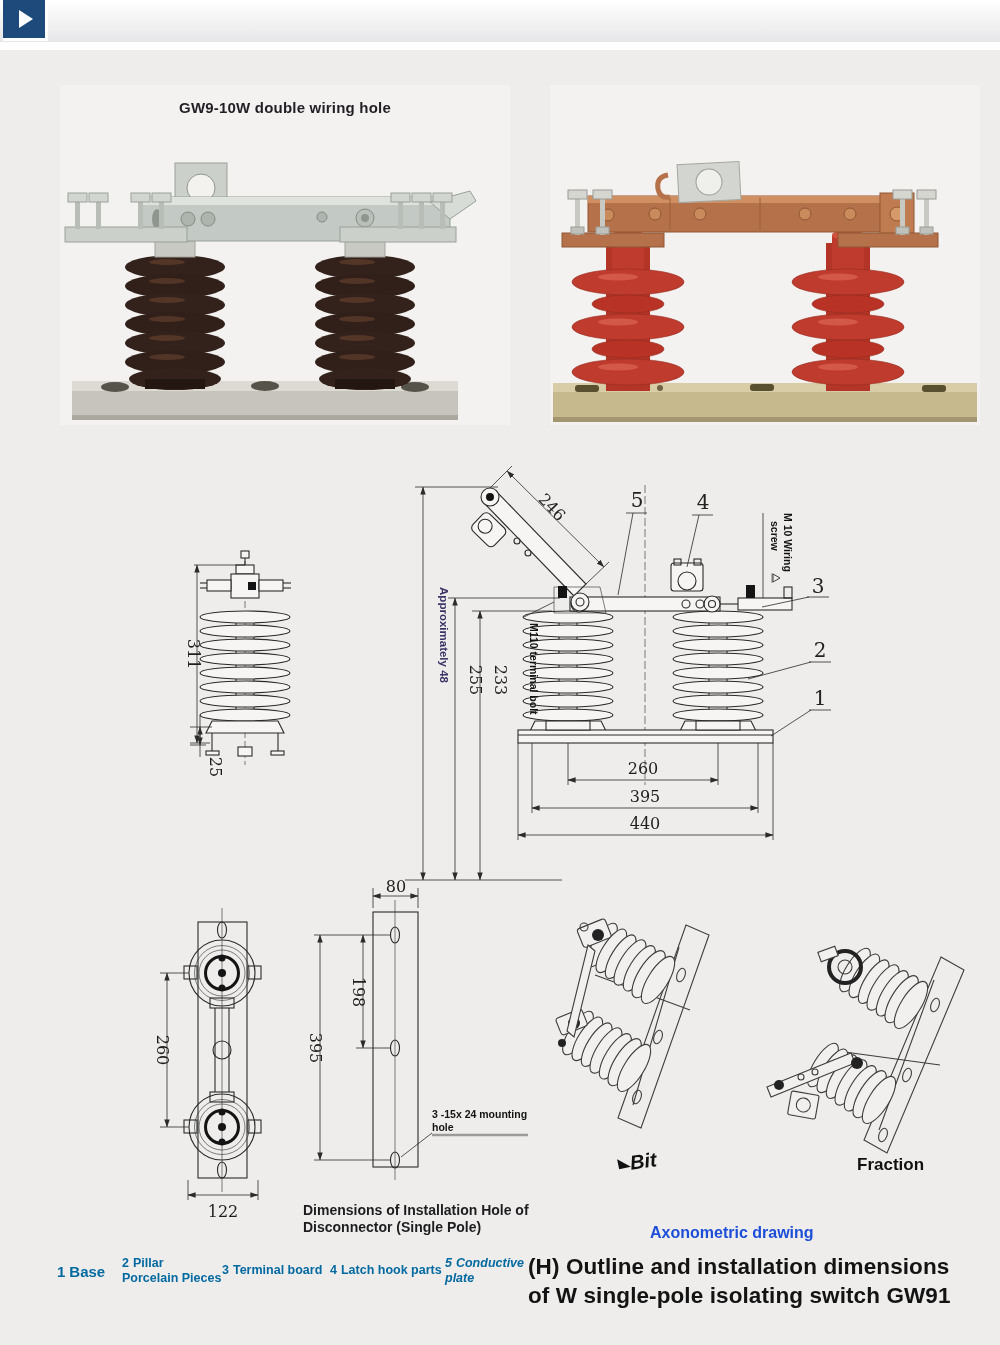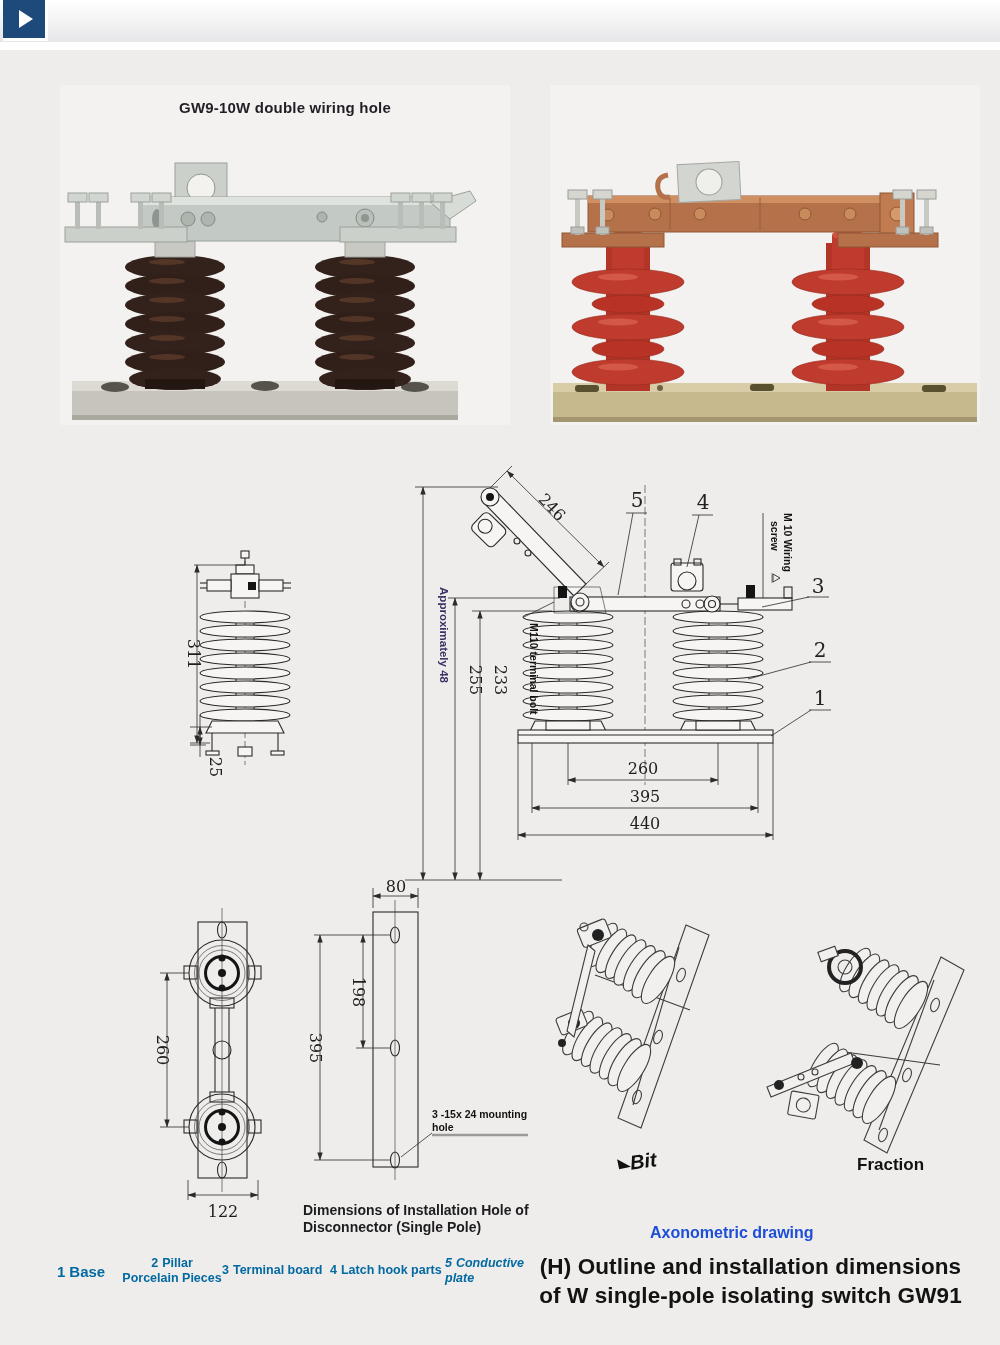--- a/index.html
+++ b/index.html
@@ -45,28 +45,28 @@
                   font-size:16px; font-weight:bold; color:#1d4ed8; }
   .bit-label { position:absolute; left:630px; top:1150px; font-size:20px; font-weight:bold;
                font-style:italic; color:#111; transform:rotate(-8deg); }
   .bit-flag { position:absolute; left:618px; top:1158px; width:0; height:0;
               border-bottom:10px solid #111; border-right:12px solid transparent; transform:rotate(-12deg); }
   .fraction-label { position:absolute; left:833px; top:1155px; font-size:17px; font-weight:bold; color:#111;margin-left:24px; }
 
   .legend-item { position:absolute; font-weight:bold; color:#0369a1; }
   .legend-item .lnum { margin-right:4px; }
   .li1 { left:57px;  top:1263px; font-size:15px; }
-  .li2 { left:122px; top:1256px; font-size:12.5px; width:100px; line-height:15px;text-align:center; }
+  .li2 { left:122px; top:1256px; font-size:12.5px; width:100px; line-height:15px; }
   .li3 { left:222px; top:1263px; font-size:12.5px; }
   .li4 { left:330px; top:1263px; font-size:12.5px; }
   .li5 { left:445px; top:1256px; font-size:12.5px; width:80px; line-height:15px;font-style:italic; }
 
   .footer-title { position:absolute; left:528px; top:1252px; width:445px; font-size:22.5px;
                   font-weight:bold; color:#131313; line-height:29px; letter-spacing:.1px; }
-  .footer-title span { display:block;text-align:center; }
+  .footer-title span { display:block; }
 </style>
 </head>
 <body>
 
 <div id="page">
 
   <div class="header">
     <div class="hicon">
         <div class="tri"></div>
       </div>

